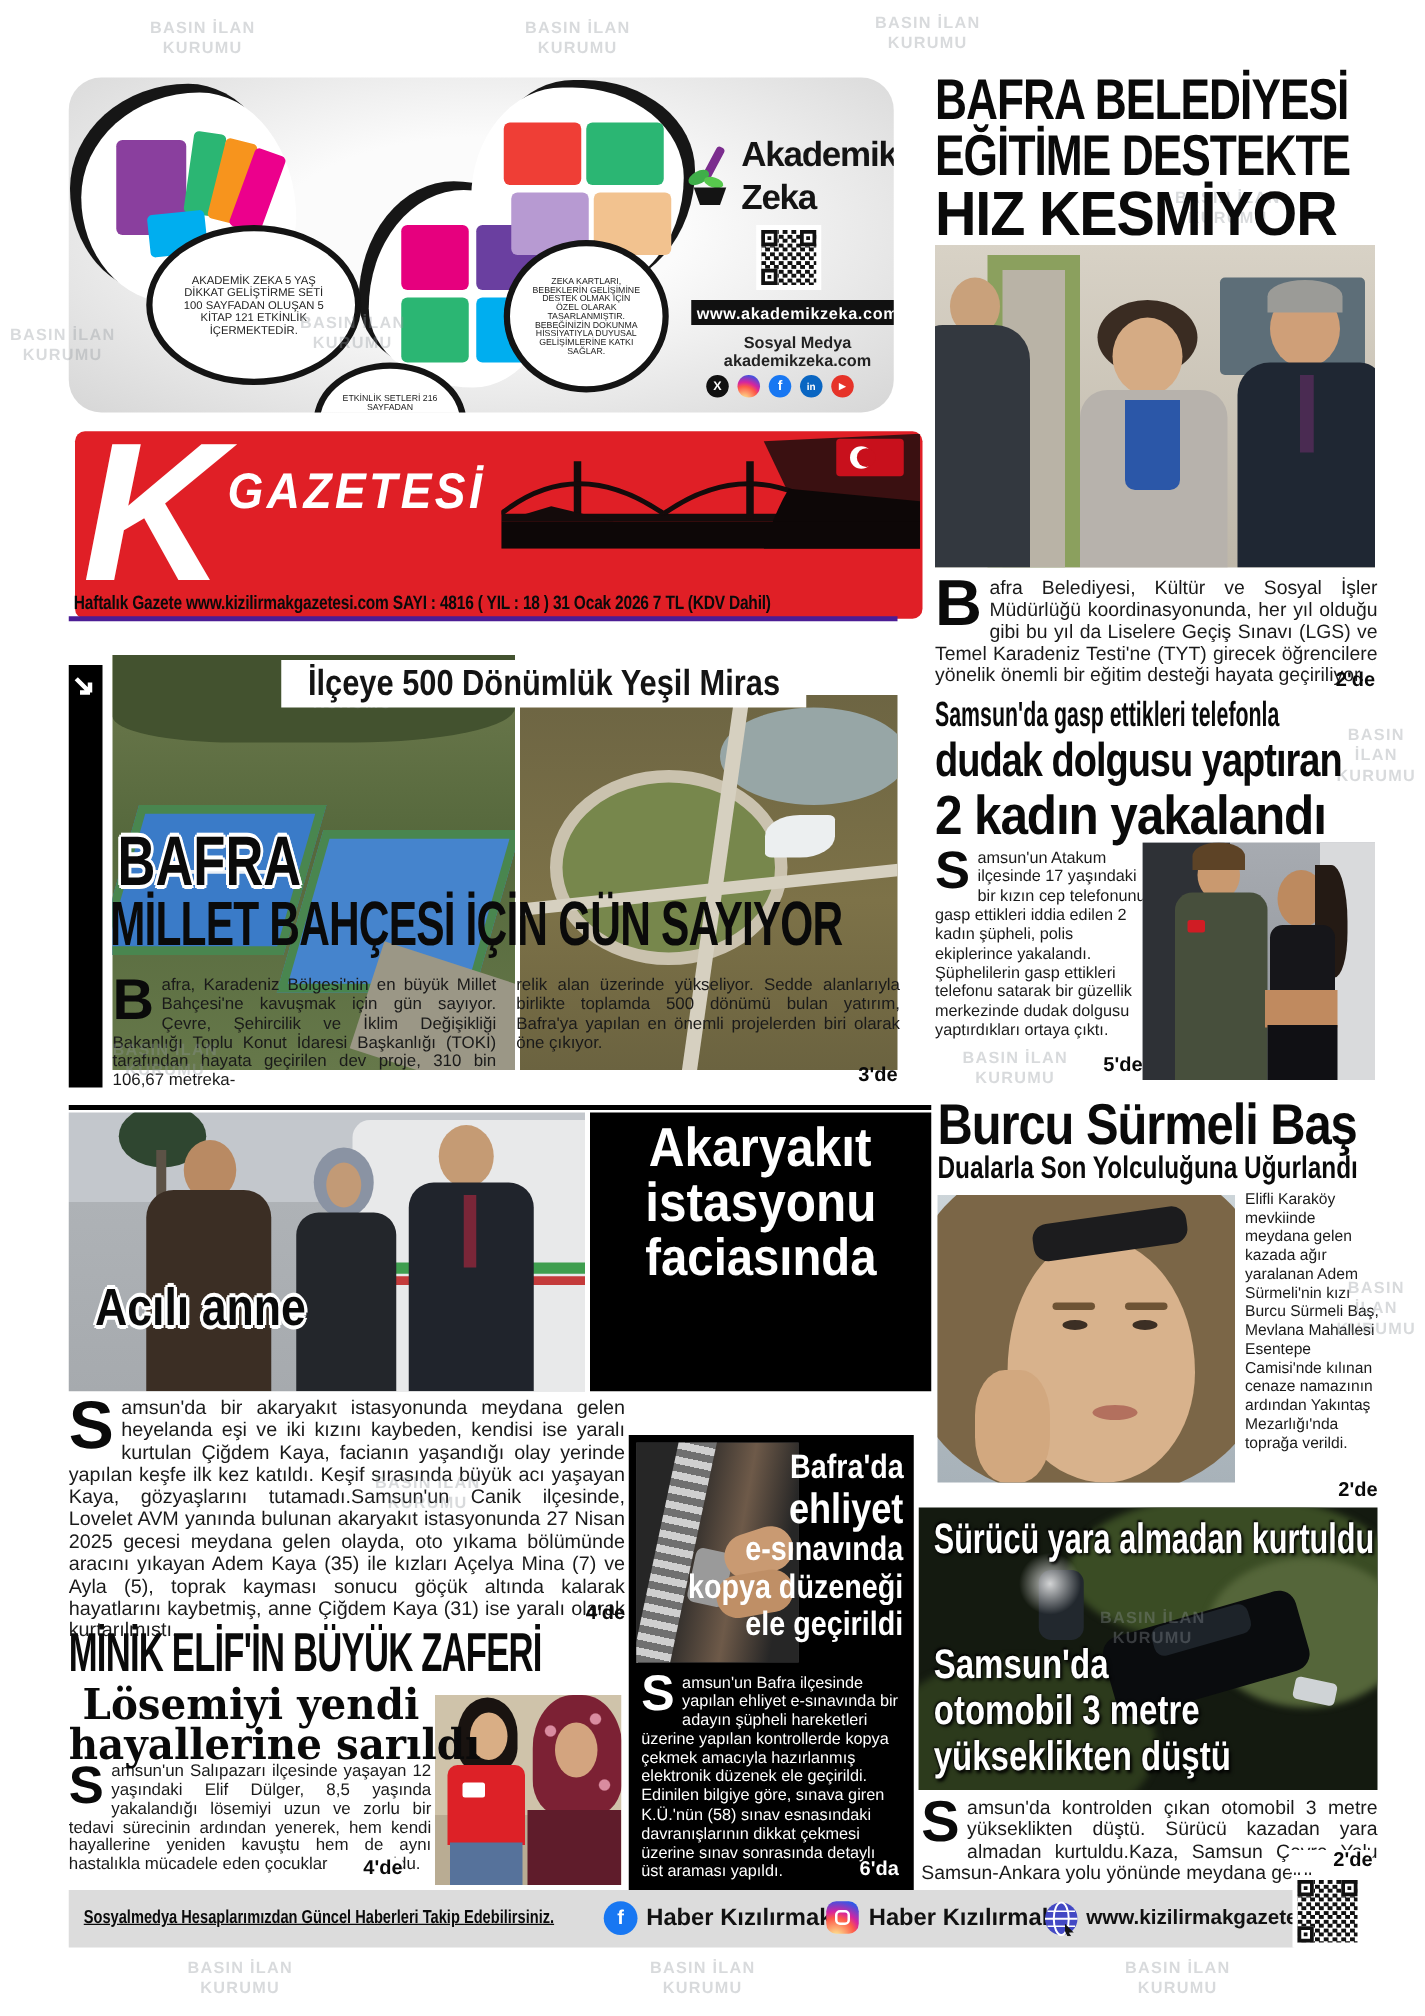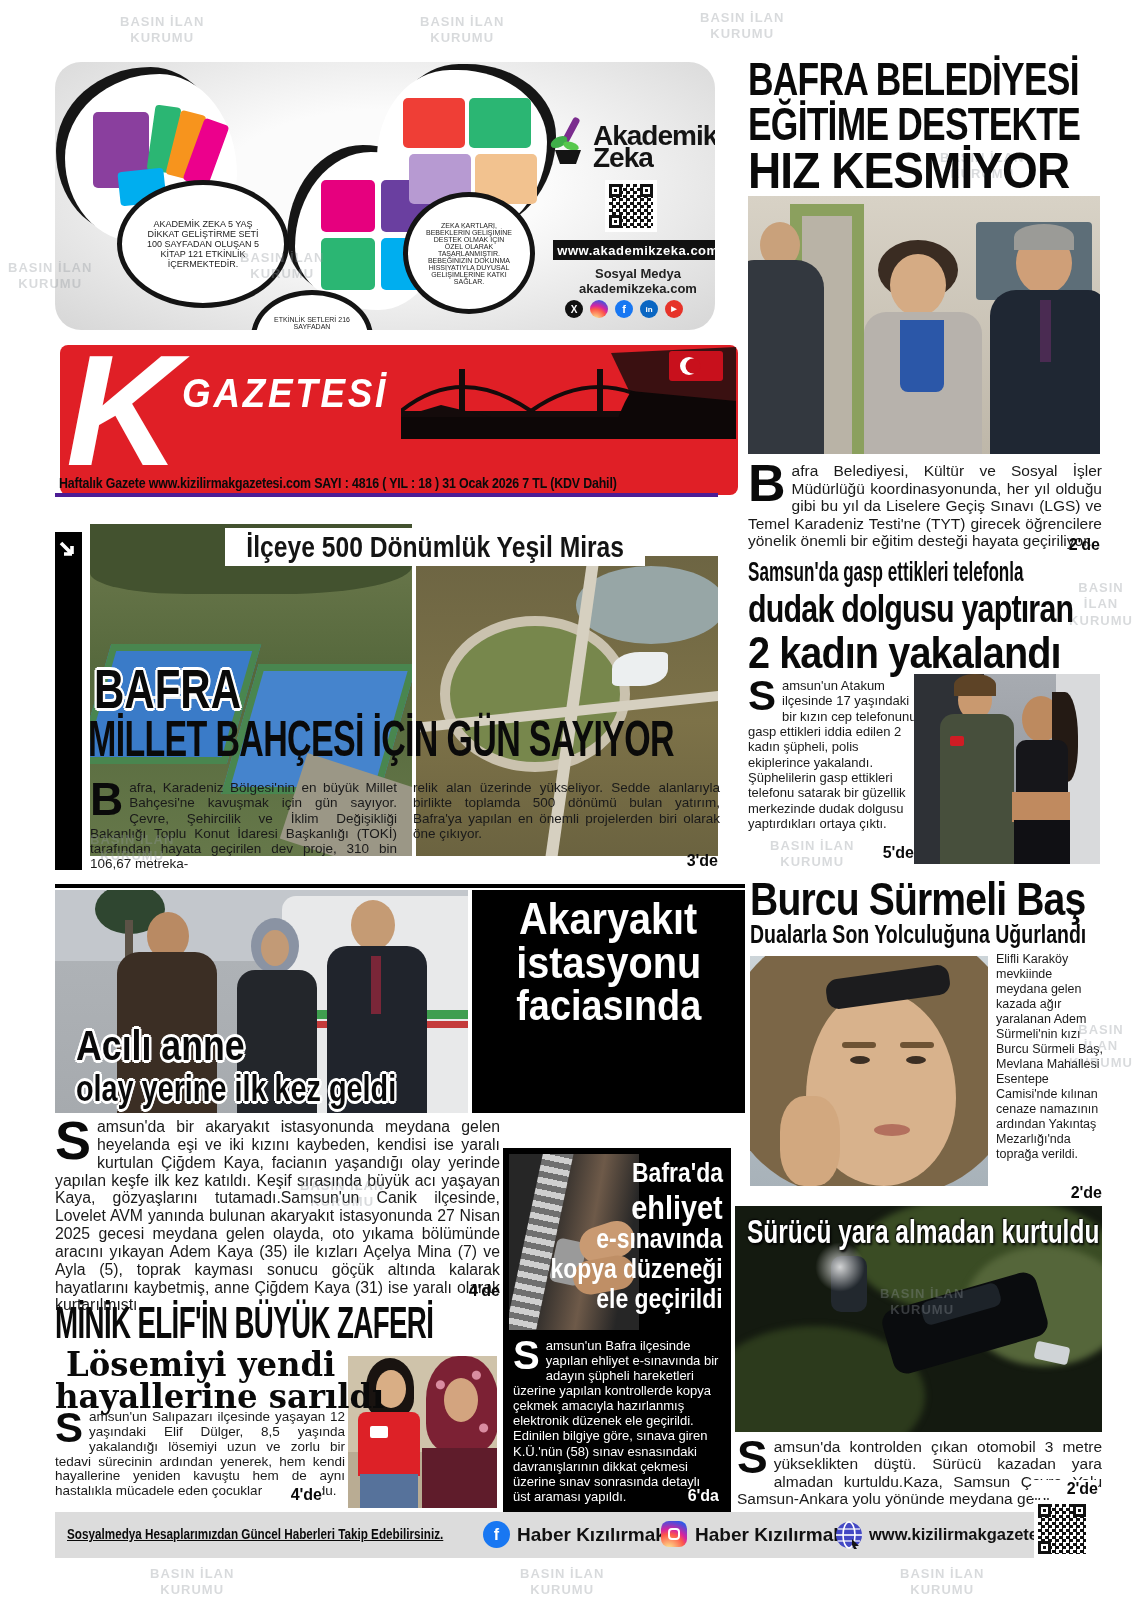--- a/index.html
+++ b/index.html
@@ -136,21 +136,21 @@
       <span>ZEKA KARTLARI, BEBEKLERİN GELİŞİMİNE DESTEK OLMAK İÇİN ÖZEL OLARAK TASARLANMIŞTIR. BEBEĞİNİZİN DOKUNMA HİSSİYATIYLA DUYUSAL GELİŞİMLERİNE KATKI SAĞLAR.</span>
     </div>
 
     <div class="abs" style="left:496px;top:38px;width:170px;height:100px;z-index:3">
       <svg width="40" height="52" viewBox="0 0 40 52" style="position:absolute;left:-4px;top:14px">
         <rect x="20" y="2" width="7" height="30" rx="3" fill="#7b2d8e" transform="rotate(28 23 17)"></rect>
         <ellipse cx="12" cy="28" rx="9" ry="5" fill="#3fae49" transform="rotate(-28 12 28)"></ellipse>
         <ellipse cx="24" cy="32" rx="8" ry="4" fill="#57c84d" transform="rotate(18 24 32)"></ellipse>
         <path d="M8 36 L34 36 L29 50 L13 50 Z" fill="#141414"></path>
       </svg>
-      <div style="position:absolute;left:42px;top:20px;font-size:28px;font-weight:800;letter-spacing:-1px;color:#141414">Akademik</div>
+      <div style="position:absolute;left:42px;top:8px;font-size:28px;font-weight:800;letter-spacing:-1px;color:#141414">Akademik</div>
       <div style="position:absolute;left:42px;top:42px;font-size:28px;font-weight:800;letter-spacing:-1px;color:#141414">Zeka</div>
     </div>
 
     <div class="qr" style="left:550px;top:118px;width:52px;height:52px;z-index:3">
       <b></b>
       <i style="left:4px;top:4px"></i>
       <i style="right:4px;top:4px"></i>
       <i style="left:4px;bottom:4px"></i>
     </div>
 
@@ -291,21 +291,20 @@
     <div style="left:62px;top:62px;width:100px;height:161px;background:#3b2e24;border-radius:22px 22px 0 0"></div>
     <div style="left:196px;top:28px;width:48px;height:56px;background:#8a93a3;border-radius:50%"></div>
     <div style="left:206px;top:40px;width:28px;height:36px;background:#c29a76;border-radius:50%"></div>
     <div style="left:182px;top:80px;width:80px;height:143px;background:#23262b;border-radius:18px 18px 0 0"></div>
     <div style="left:296px;top:10px;width:44px;height:50px;background:#c59b74;border-radius:50%"></div>
     <div style="left:272px;top:56px;width:100px;height:167px;background:#20242c;border-radius:20px 20px 0 0"></div>
     <div style="left:316px;top:66px;width:10px;height:58px;background:#7a2638"></div>
   </div>
   <div class="abs" style="left:76px;top:1022px;z-index:6">
     <div style="height:46px"><span class="c outl" style="font-size:42px;transform:scaleX(.85)">Acılı anne</span></div>
-    <div><span class="c outl" style="font-size:36px;transform:scaleX(.8)">olay yerine ilk kez geldi</span></div>
   </div>
   <div class="abs" style="left:472px;top:890px;width:273px;height:223px;background:#000;z-index:1;text-align:center;color:#fff;padding-top:4px">
     <div style="height:44px"><span class="cc" style="font-size:44px;color:#fff;transform:scaleX(.9)">Akaryakıt</span></div>
     <div style="height:44px"><span class="cc" style="font-size:44px;color:#fff;transform:scaleX(.9)">istasyonu</span></div>
     <div style="height:42px"><span class="cc" style="font-size:42px;color:#fff;transform:scaleX(.9)">faciasında</span></div>
   </div>
 
   <div class="abs" style="left:750px;top:872px;z-index:5">
     <span class="c" style="font-size:46px;transform:scaleX(.85);letter-spacing:-1px">Burcu Sürmeli Baş</span>
   </div>
@@ -384,20 +383,25 @@
     <div style="left:230px;top:40px;width:160px;height:120px;background:#55663a;border-radius:50%;filter:blur(3px)"></div>
     <div style="left:-30px;top:120px;width:220px;height:140px;background:#2c3a1c;border-radius:50%;filter:blur(3px)"></div>
     <div style="left:150px;top:84px;width:160px;height:66px;background:#0a0c0e;border-radius:14px;transform:rotate(-16deg)"></div>
     <div style="left:186px;top:86px;width:80px;height:24px;background:#1d2329;border-radius:8px;transform:rotate(-16deg)"></div>
     <div style="left:96px;top:50px;width:36px;height:56px;background:#22282e;border-radius:10px"></div>
     <div style="left:80px;top:36px;width:50px;height:50px;background:radial-gradient(circle,#ffffffcc 0%,transparent 70%)"></div>
     <div style="left:300px;top:138px;width:34px;height:18px;background:#cfd3d6;border-radius:4px;transform:rotate(12deg)"></div>
   </div>
   <div class="abs" style="left:747px;top:1212px;z-index:6">
     <span class="c wsh" style="font-size:34px;transform:scaleX(.72)">Sürücü yara almadan kurtuldu</span>
+  </div>
+  <div class="abs" style="left:747px;top:1312px;z-index:6">
+    <div style="height:37px"><span class="c wsh" style="font-size:33px;transform:scaleX(.8)">Samsun'da</span></div>
+    <div style="height:37px"><span class="c wsh" style="font-size:33px;transform:scaleX(.8)">otomobil 3 metre</span></div>
+    <div><span class="c wsh" style="font-size:33px;transform:scaleX(.8)">yükseklikten düştü</span></div>
   </div>
   <div class="body" style="left:737px;top:1438px;width:365px;height:72px;font-size:15.5px;line-height:1.12">
     <span class="dc" style="font-size:46px">S</span><span>amsun'da kontrolden çıkan otomobil 3 metre yükseklikten düştü. Sürücü kazadan yara almadan kurtuldu.Kaza, Samsun Çevre Yolu Samsun-Ankara yolu yönünde meydana geldi.</span>
   </div>
   <div class="pref" style="left:1032px;top:1480px;width:66px;text-align:right;background:#fff">2'de</div>
 
   <div class="abs fgray" style="left:55px;top:1512px;width:980px;height:46px;z-index:1">
     <div style="position:absolute;left:12px;top:13px">
       <span class="c" style="font-size:15px;transform:scaleX(.78);text-decoration:underline">Sosyalmedya Hesaplarımızdan Güncel Haberleri Takip Edebilirsiniz.</span>
     </div>

